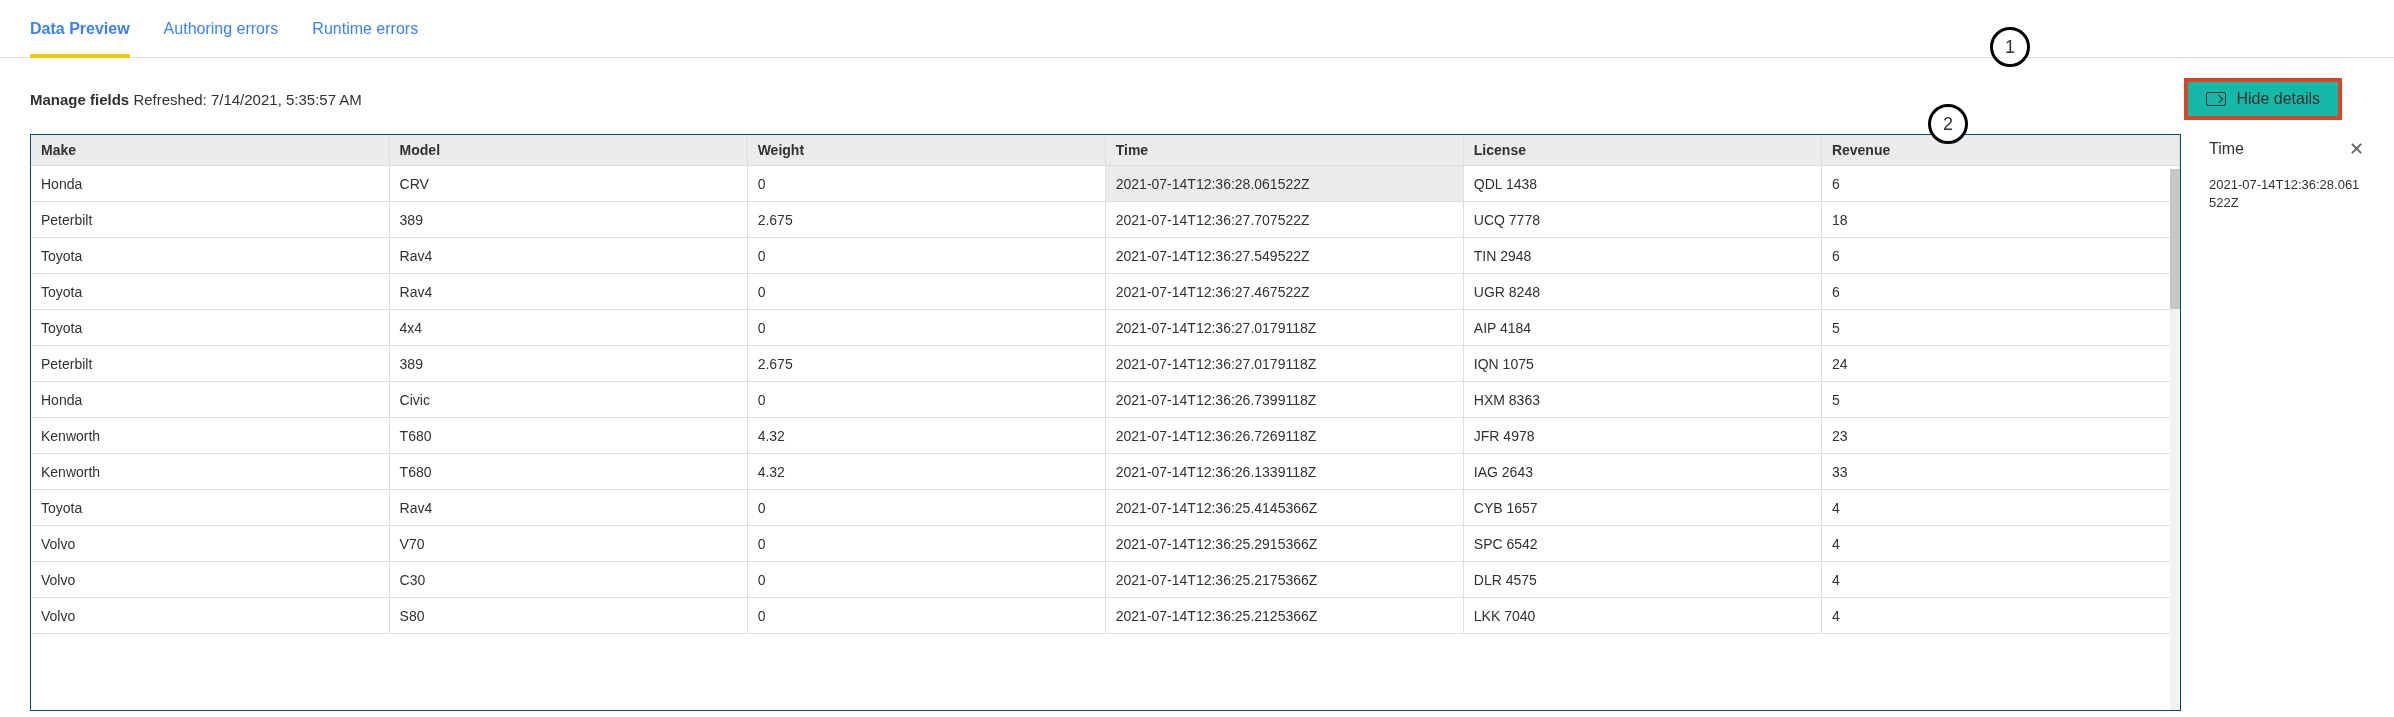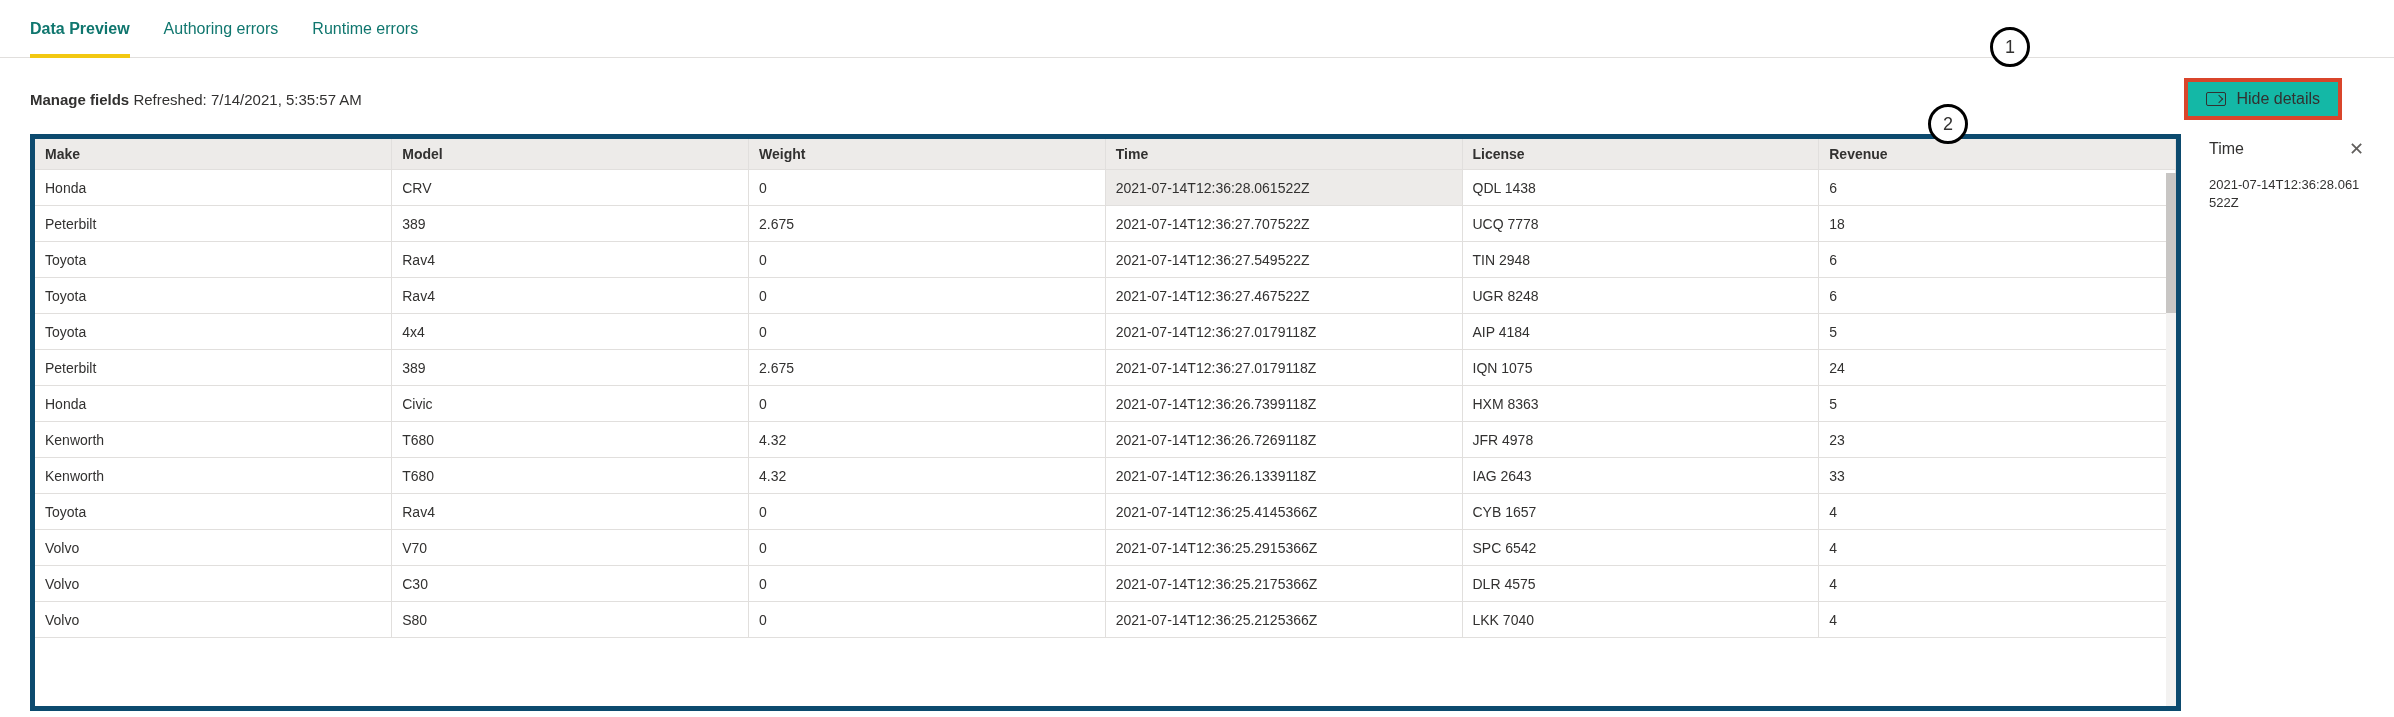--- a/index.html
+++ b/index.html
@@ -18,21 +18,21 @@
     display: flex;
     align-items: center;
     height: 58px;
     border-bottom: 1px solid #e1dfdd;
     padding: 0 20px 0 30px;
     position: relative;
   }
   .tabs { display: flex; gap: 34px; align-items: center; height: 100%; }
   .tab {
     font-size: 16px;
-    color: #0f766e;
+    color: #3b82f6;
     height: 100%;
     display: flex;
     align-items: center;
     position: relative;
     cursor: pointer;
   }
   .tab.active { font-weight: 600; }
   .tab.active::after {
     content: "";
     position: absolute;
@@ -108,21 +108,21 @@
 
   
   .content {
     display: flex;
     padding: 0 30px;
     gap: 28px;
     height: calc(100% - 140px);
   }
   .table-wrap {
     flex: 1;
-    border: 5px solid #0c4a6e;
+    border: 1px solid #0c4a6e;
     overflow: hidden;
     position: relative;
   }
   table {
     width: 100%;
     border-collapse: collapse;
     font-size: 14px;
   }
   thead th {
     background: #edebe9;

